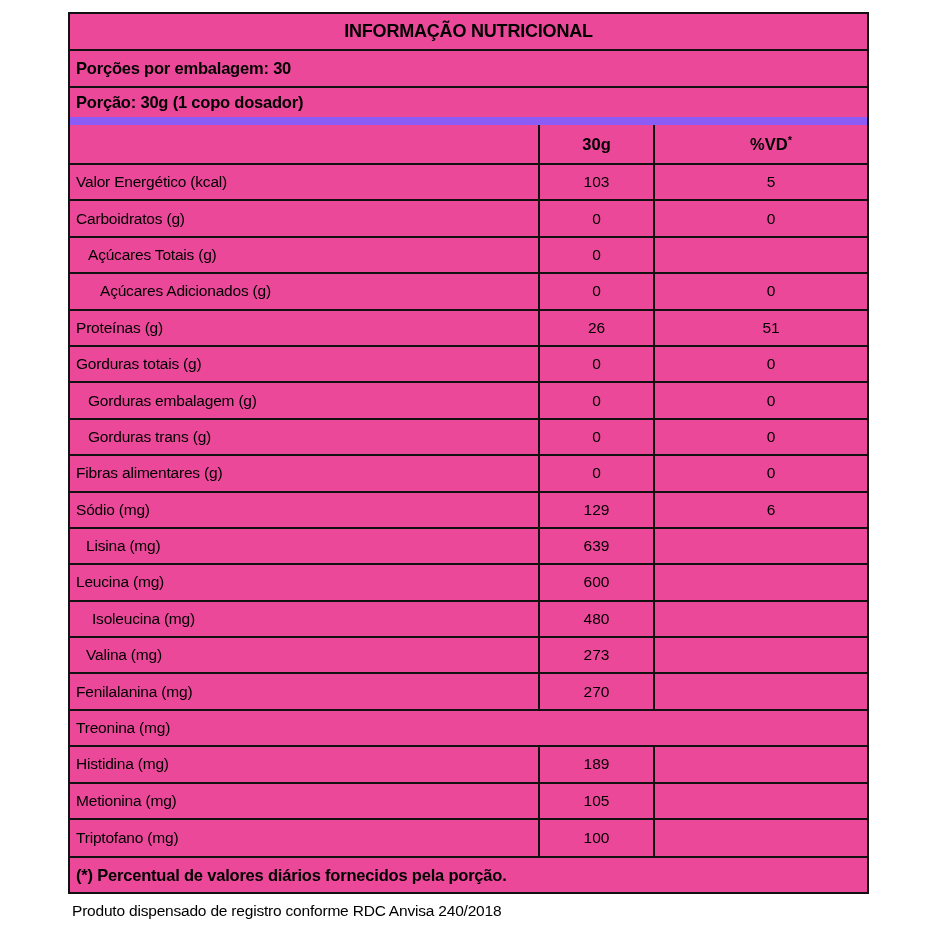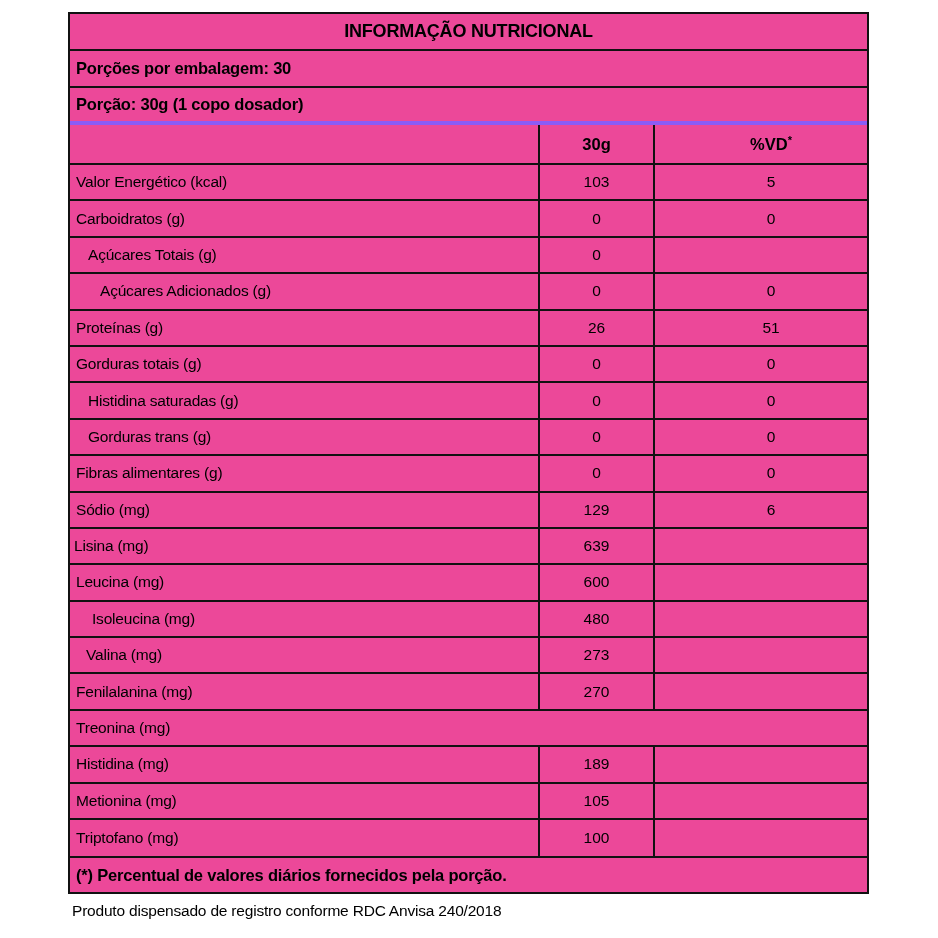--- a/index.html
+++ b/index.html
@@ -29,21 +29,21 @@
     font-size: 18px;
     letter-spacing: -0.2px;
   }
   .info-row {
     height: 37px;
     font-weight: bold;
     font-size: 16.5px;
     padding-left: 6px;
     letter-spacing: -0.2px;
   }
-  .thick-bottom { border-bottom: 4px solid #8b5cf6; }
+  .thick-bottom { border-bottom: 8px solid #8b5cf6; }
   .header-row {
     height: 40px;
     font-weight: bold;
     font-size: 16.5px;
   }
   .data-row {
     height: 36.4px;
     font-size: 15.5px;
     font-weight: normal;
   }
@@ -154,21 +154,21 @@
     <div class="cell-dv">51</div>
   </div>
 
   <div class="row data-row">
     <div class="cell-label" style="padding-left: 6px;">Gorduras totais (g)</div>
     <div class="cell-amount">0</div>
     <div class="cell-dv">0</div>
   </div>
 
   <div class="row data-row">
-    <div class="cell-label" style="padding-left: 18px;">Histidina saturadas (g)</div>
+    <div class="cell-label" style="padding-left: 18px;">Gorduras embalagem (g)</div>
     <div class="cell-amount">0</div>
     <div class="cell-dv">0</div>
   </div>
 
   <div class="row data-row">
     <div class="cell-label" style="padding-left: 18px;">Gorduras trans (g)</div>
     <div class="cell-amount">0</div>
     <div class="cell-dv">0</div>
   </div>
 
@@ -178,21 +178,21 @@
     <div class="cell-dv">0</div>
   </div>
 
   <div class="row data-row">
     <div class="cell-label" style="padding-left: 6px;">Sódio (mg)</div>
     <div class="cell-amount">129</div>
     <div class="cell-dv">6</div>
   </div>
 
   <div class="row data-row">
-    <div class="cell-label" style="padding-left: 4px;">Lisina (mg)</div>
+    <div class="cell-label" style="padding-left: 16px;">Lisina (mg)</div>
     <div class="cell-amount">639</div>
     <div class="cell-dv"></div>
   </div>
 
   <div class="row data-row">
     <div class="cell-label" style="padding-left: 6px;">Leucina (mg)</div>
     <div class="cell-amount">600</div>
     <div class="cell-dv"></div>
   </div>
 

